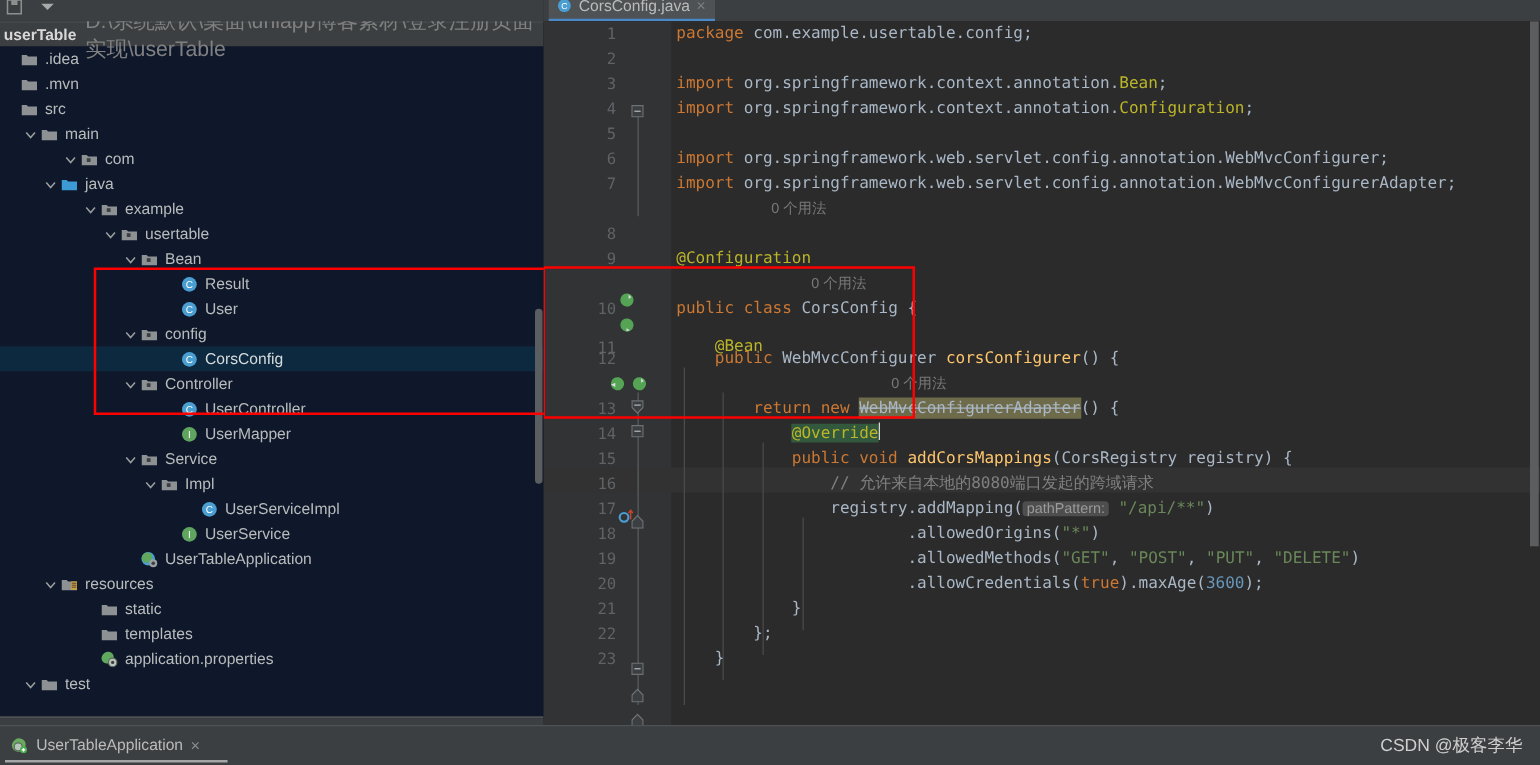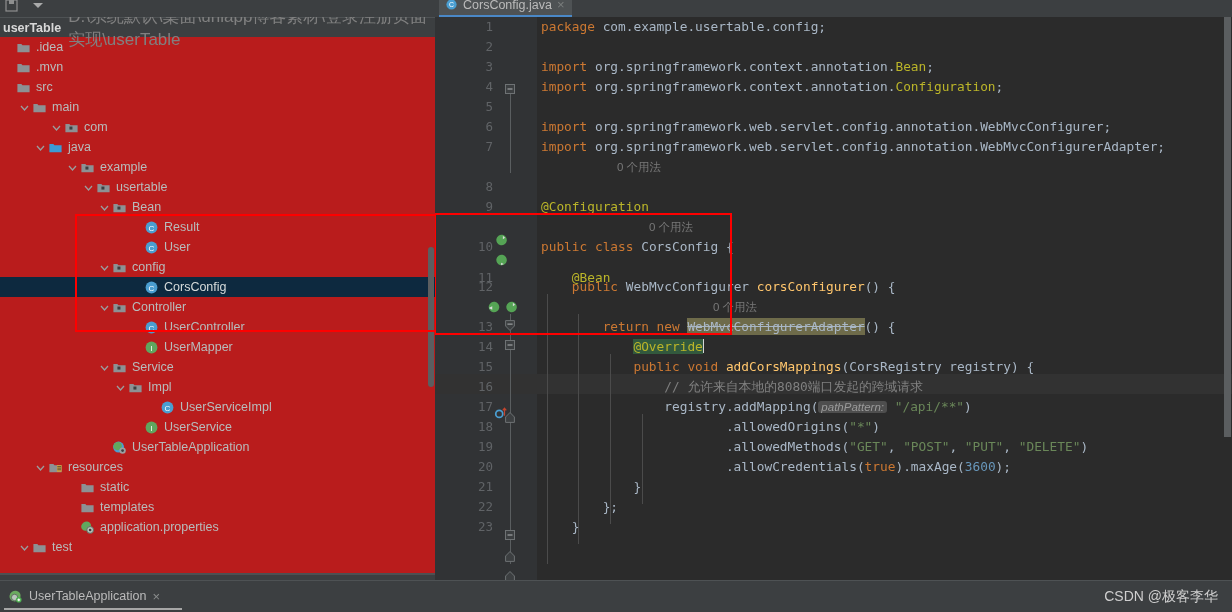--- a/index.html
+++ b/index.html
@@ -23,21 +23,21 @@
   .tb-ic { width: 16px; height: 16px; opacity: .78; display:block; }
   .tb-right {
     position: absolute; right: 0; top: -7px; display: flex;
     align-items: center; gap: 13px; height: 22px; padding-right: 4px;
   }
   .tb-sep { width: 1px; height: 14px; background: #5a5d5e; }
 
   
   .sidebar {
     position: absolute; left: 0; top: 17px; width: 435px; height: 558px;
-    background: #b91c1c; overflow: hidden;
+    background: #0f172a; overflow: hidden;
   }
   .proj-header {
     height: 20px; display: flex; align-items: center; gap: 7px;
     padding-left: 3px; background: #3c3f41;
     border-top: 1px solid #4e5254;
   }
   .proj-name { color: #d8d8d8; font-size: 12.5px; font-weight: bold; }
   .proj-path { color: #808080; font-size: 17px; }
 
   .tree { position: relative; padding-top: 0px; }
@@ -125,21 +125,20 @@
   .ident{ color: #ffc66d; }
   .deprecated {
     color: #a9b7c6; text-decoration: line-through;
     background: #6e6b4a; padding: 1px 0;
   }
   .ann-sel { background: #32593d; color: #bbb529; }
   .param-hint {
     background: #4e4e4e; color: #9a9a9a; border-radius: 3px;
     padding: 0 3px; font-size: 11.5px;
     font-family: "Liberation Sans", sans-serif;
-    font-style: italic;
   }
   .caret {
     display: inline-block; width: 1px; height: 14px; background: #d6d6d6;
     vertical-align: -2px;
   }
 
   
   .fold { position: absolute; left: 70px; width: 11px; height: 20px; }
   .fold svg { display: block; margin-top: 5px; }
   .vline {

